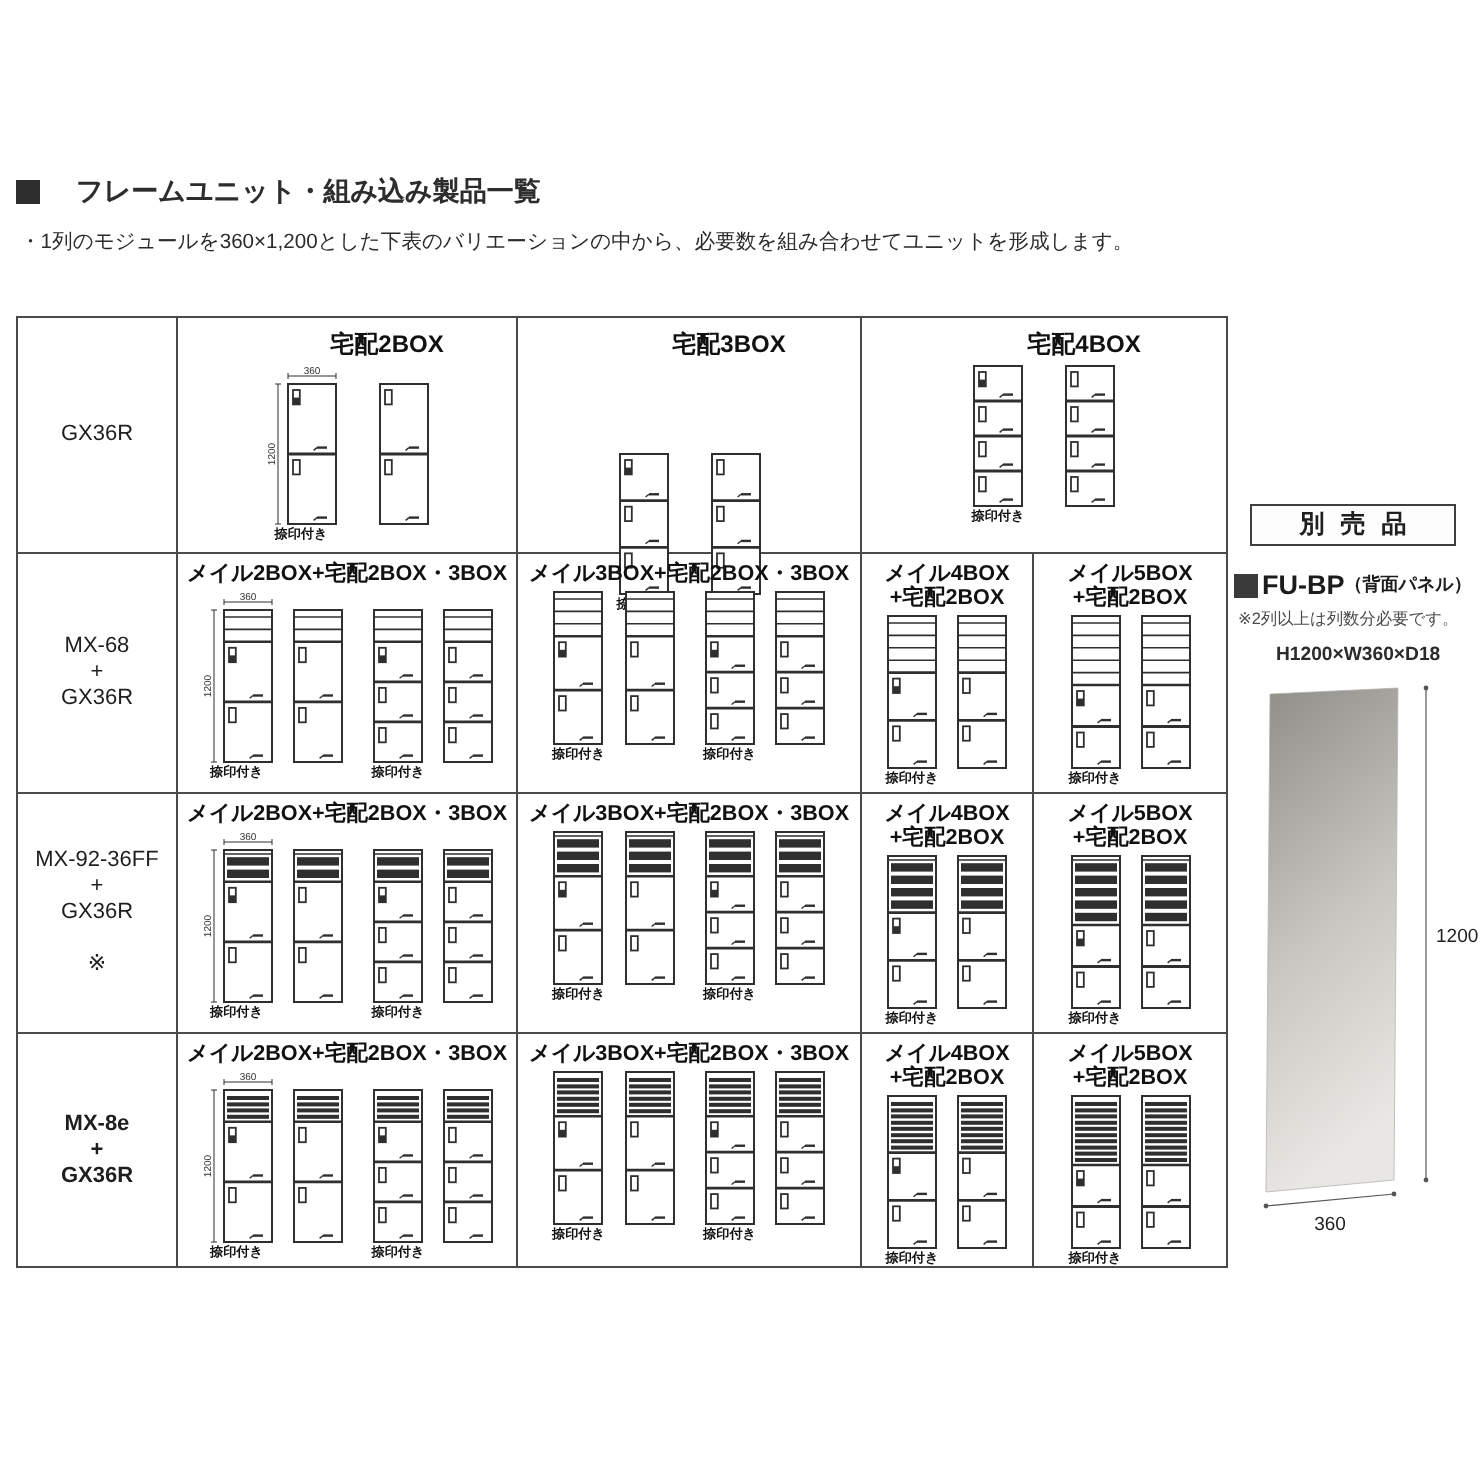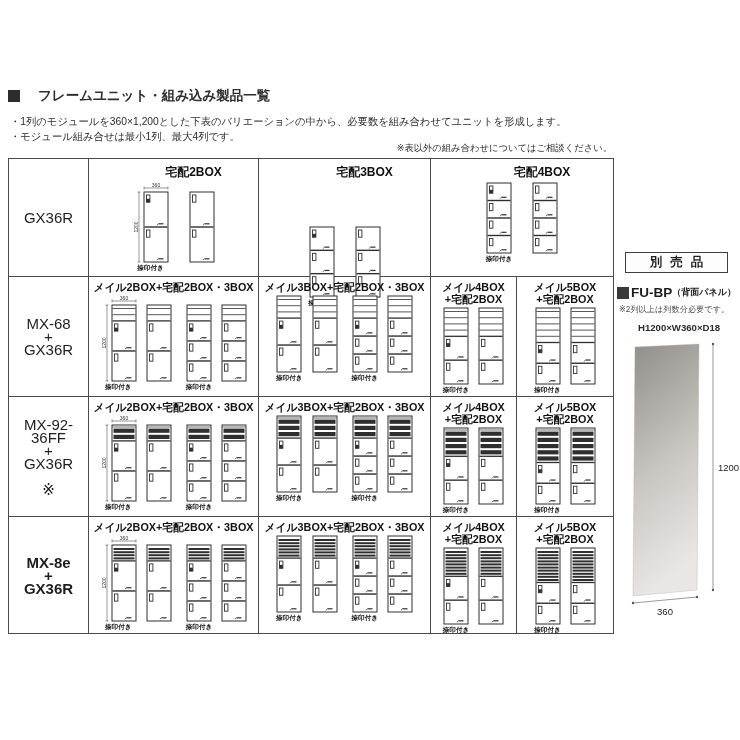--- a/index.html
+++ b/index.html
@@ -17,21 +17,21 @@
   .bullets{position:absolute;left:10px;top:115px;font-size:10.3px;line-height:14.5px;color:#2b2b2b;}
   .corner-note{position:absolute;right:128px;top:142px;font-size:9.3px;color:#2b2b2b;}
 
   
   .tbl{position:absolute;left:8px;top:158px;border:1.5px solid #4a4a4a;background:#fff;}
   .trow{display:flex;}
   .cell{border-right:1px solid #4a4a4a;border-bottom:1px solid #4a4a4a;box-sizing:border-box;}
   .trow:last-child .cell{border-bottom:none;}
   .cell:last-child{border-right:none;align-items:center;}
   .model{display:flex;align-items:center;justify-content:center;text-align:center;
-         font-size:15px;line-height:13px;white-space:pre-line;color:#1e1e1e;}
+         font-size:11px;line-height:13px;white-space:pre-line;color:#1e1e1e;}
   .ccell{display:flex;flex-direction:column;align-items:center;padding-top:4px;}
   .chead{font-size:10.8px;font-weight:bold;color:#111;text-align:center;line-height:12px;white-space:nowrap;}
   .r0 .chead{font-size:12px;padding-top:3px;margin-left:40px;}
   .dwrap{display:flex;justify-content:center;align-items:flex-end;gap:14px;margin-top:2px;}
   .r0 .dwrap{margin-top:4px;}
   .pair{display:flex;align-items:flex-end;gap:9px;}
   .r0 .pair{gap:20px;}
   .diag{display:flex;flex-direction:column;align-items:center;}
   .dlabel{height:9px;line-height:9px;font-size:6.6px;font-weight:bold;color:#111;white-space:nowrap;}
 
@@ -54,24 +54,22 @@
 
 <div class="page">
 
   <div class="title">
     <span class="sq"></span>
     <span>フレームユニット・組み込み製品一覧</span>
   </div>
 
   <div class="bullets">
     <div>・1列のモジュールを360×1,200とした下表のバリエーションの中から、必要数を組み合わせてユニットを形成します。</div>
-    <div>・モジュール組み合せは最小1列、最大4列です。</div>
   </div>
 
-  <div class="corner-note">※表以外の組み合わせについてはご相談ください。</div>
 
   <div class="tbl">
       <div class="trow r0">
         <div class="cell model" style="width: 80px; height: 118px;">GX36R</div>
         <div class="cell ccell" style="width: 170px; height: 118px;">
           <div class="chead">
             <div>宅配2BOX</div>
           </div>
           <div class="dwrap">
             <div class="pair">

